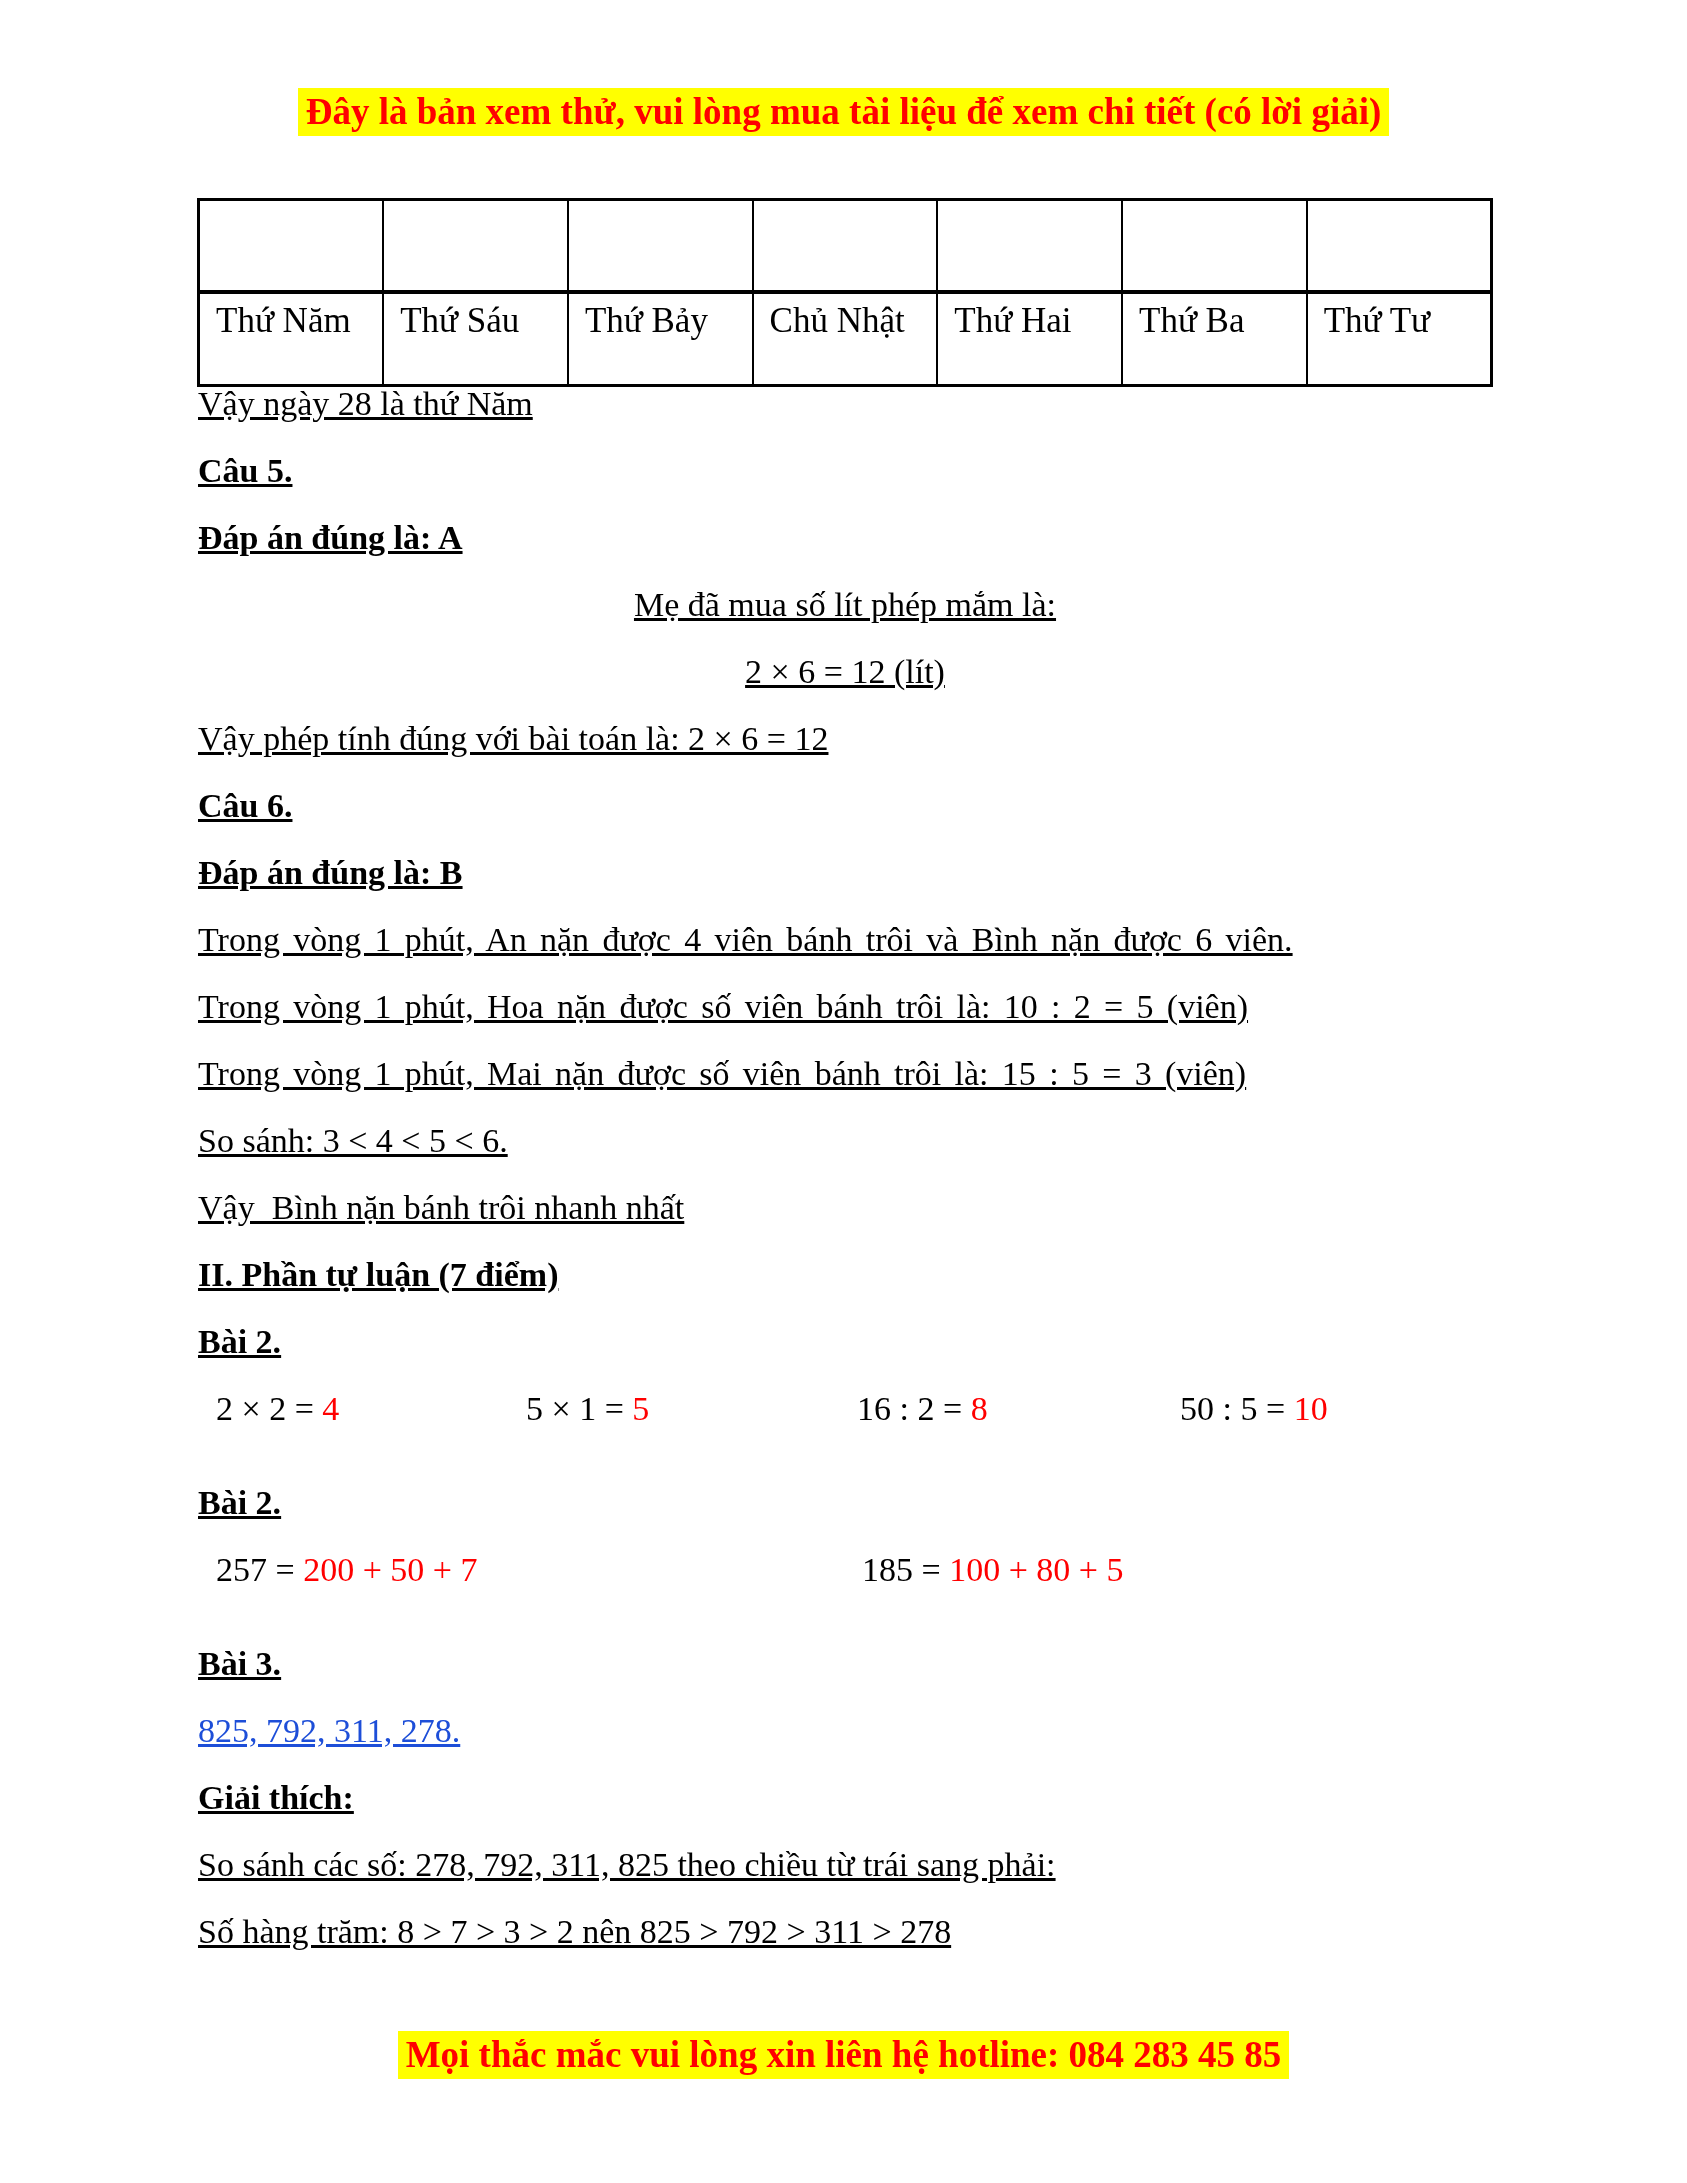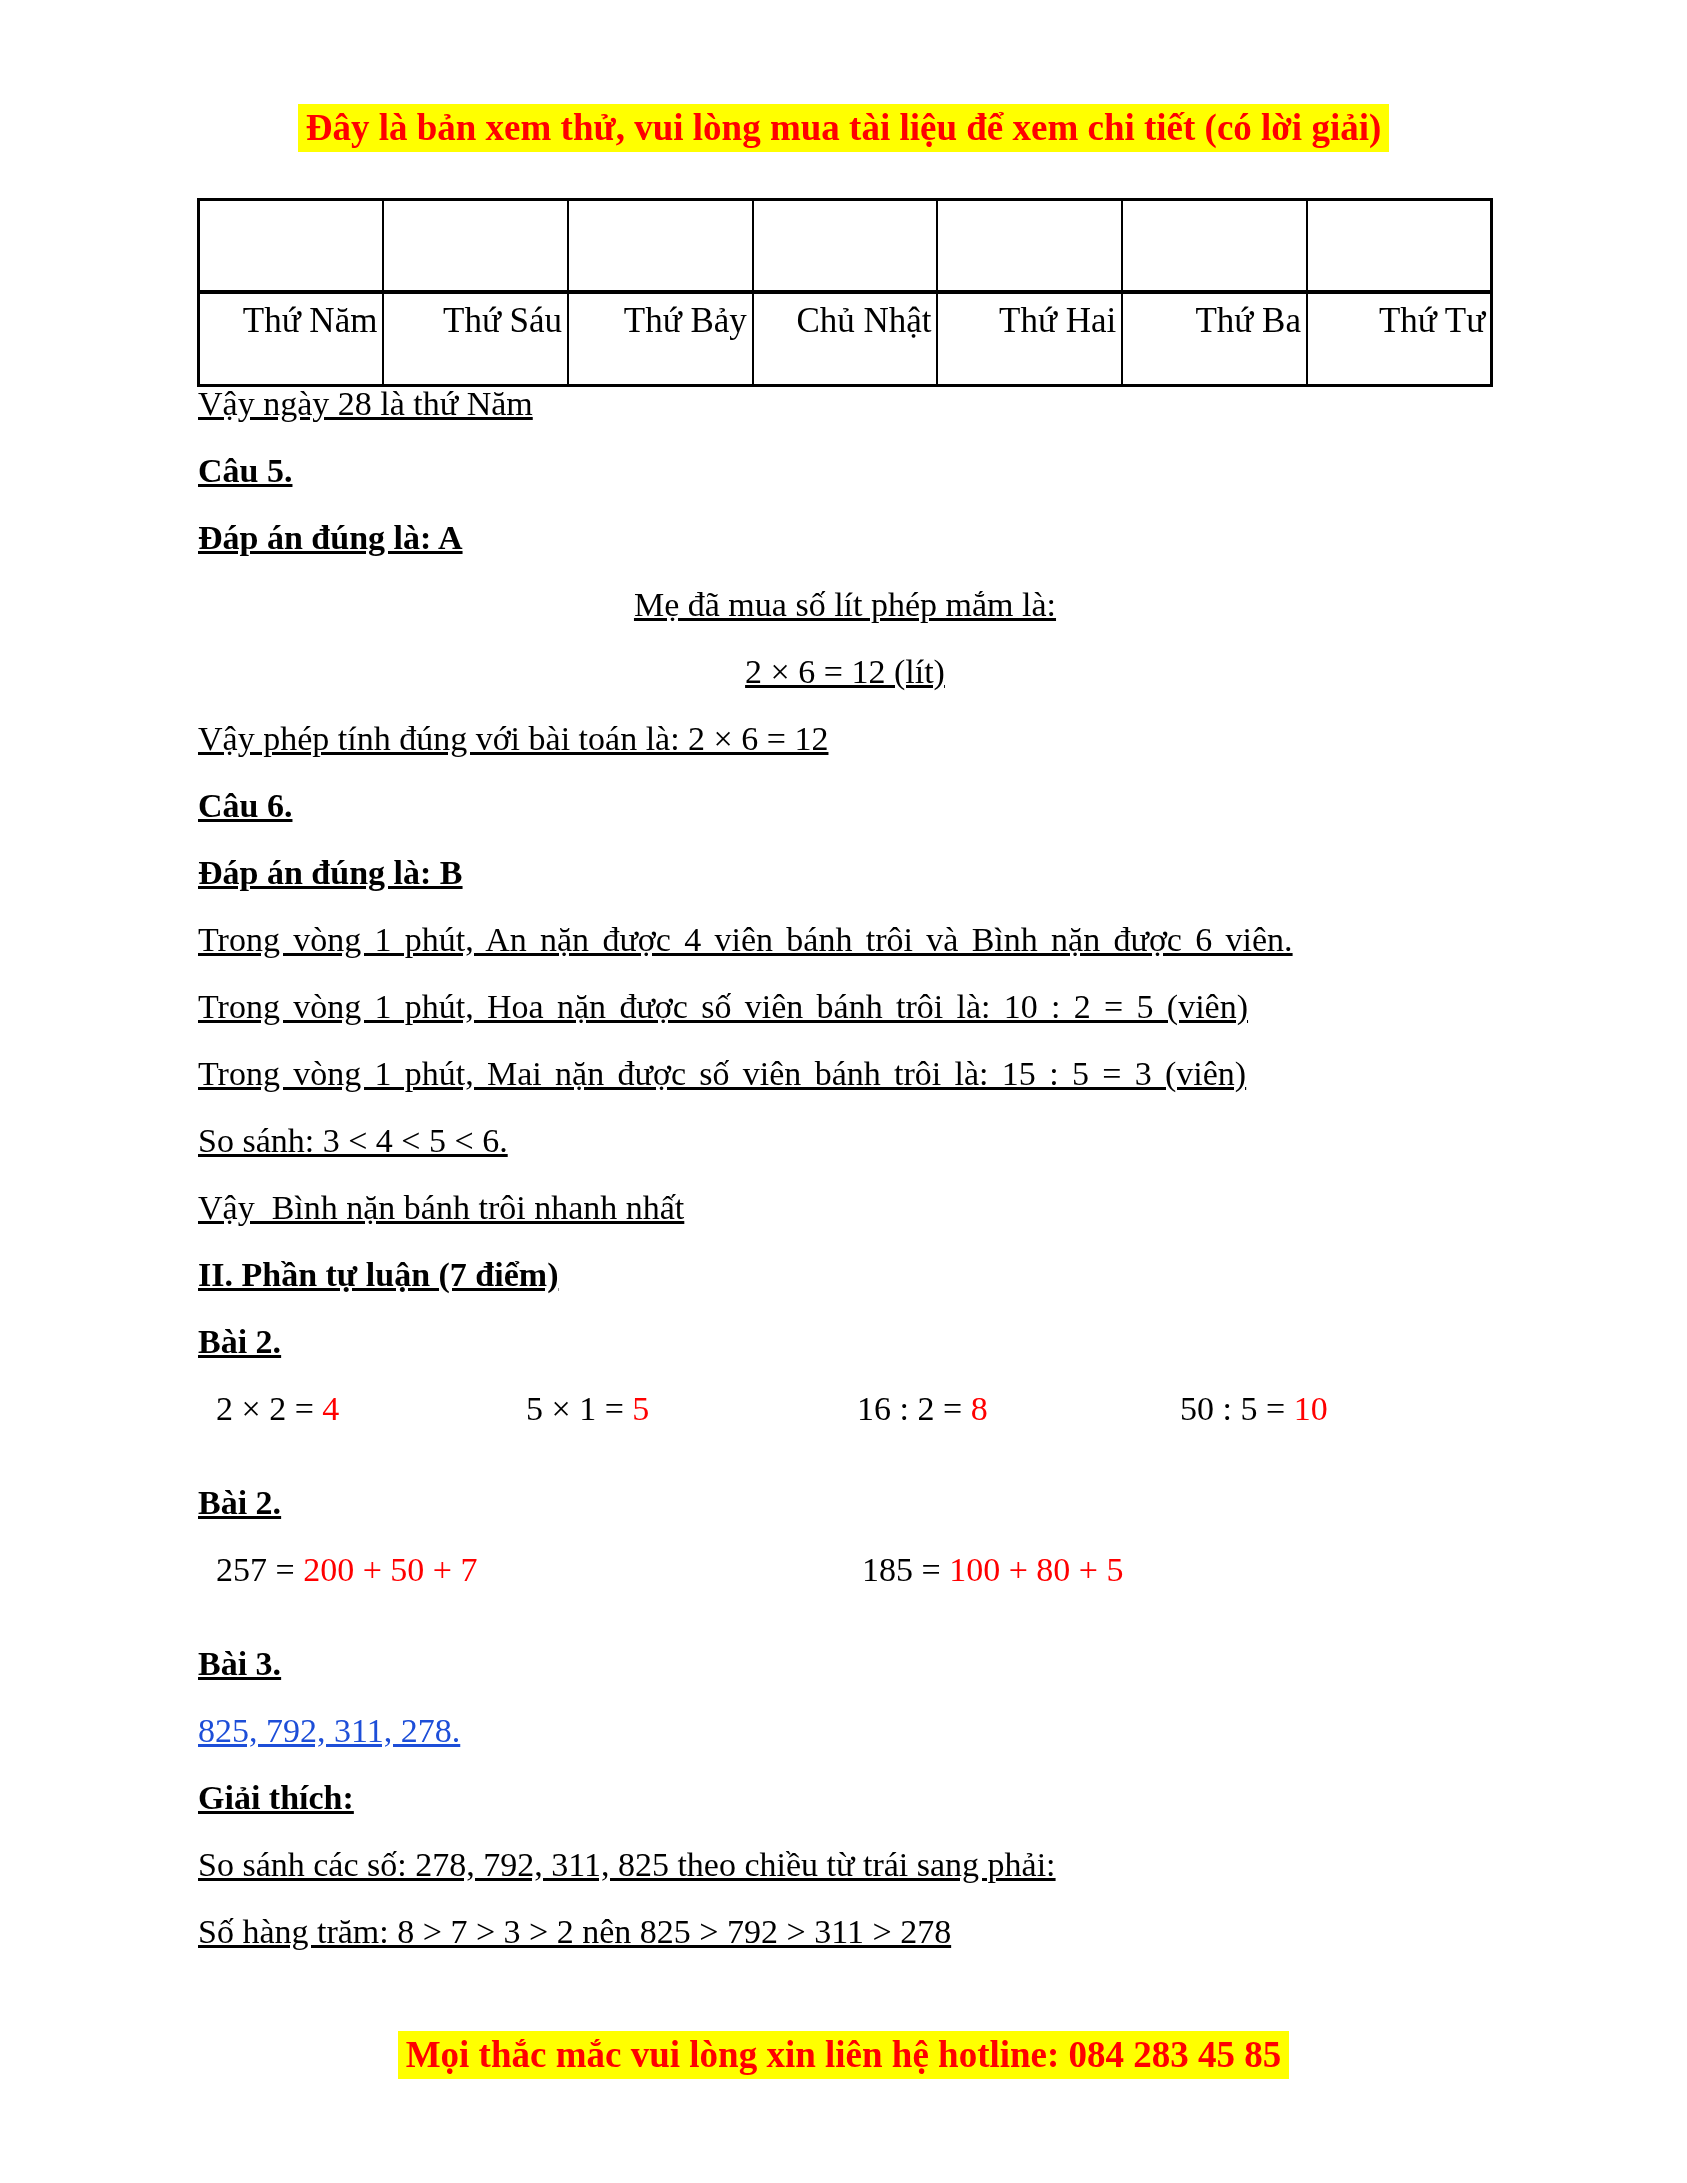--- a/index.html
+++ b/index.html
@@ -18,42 +18,41 @@
     overflow: hidden;
   }
 
   
   .banner {
     position: absolute;
     left: 0;
     width: 100%;
     text-align: center;
   }
-  .banner-top { top: 104px; }
+  .banner-top { top: 88px; }
   .banner-bottom { top: 2031px; }
   .banner .hl {
     display: inline-block;
     background: #ffff00;
     color: #ff0000;
     font-weight: bold;
     font-size: 37px;
     line-height: 48px;
     padding: 0 8px;
   }
 
   
   table.days {
     position: absolute;
     top: 198px;
     left: 197px;
     width: 1296px;
     border-collapse: collapse;
     table-layout: fixed;
     border: 3.2px solid #000;
-    text-align: right;
   }
   table.days td {
     border: 2.4px solid #000;
     padding: 6.4px 4.8px 0 16px;
     vertical-align: top;
     font-size: 35px;
     line-height: 40px;
   }
   table.days tr.empty-row td { height: 83px; border-bottom: 4px solid #000; }
   table.days tr.day-row td   { height: 83px; }

